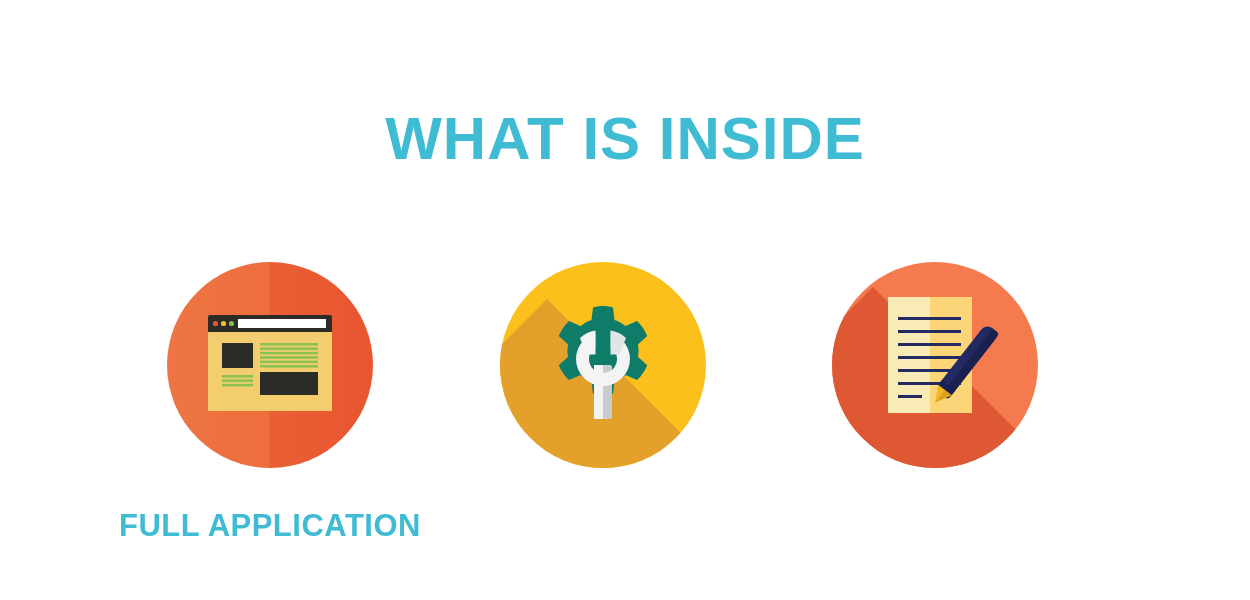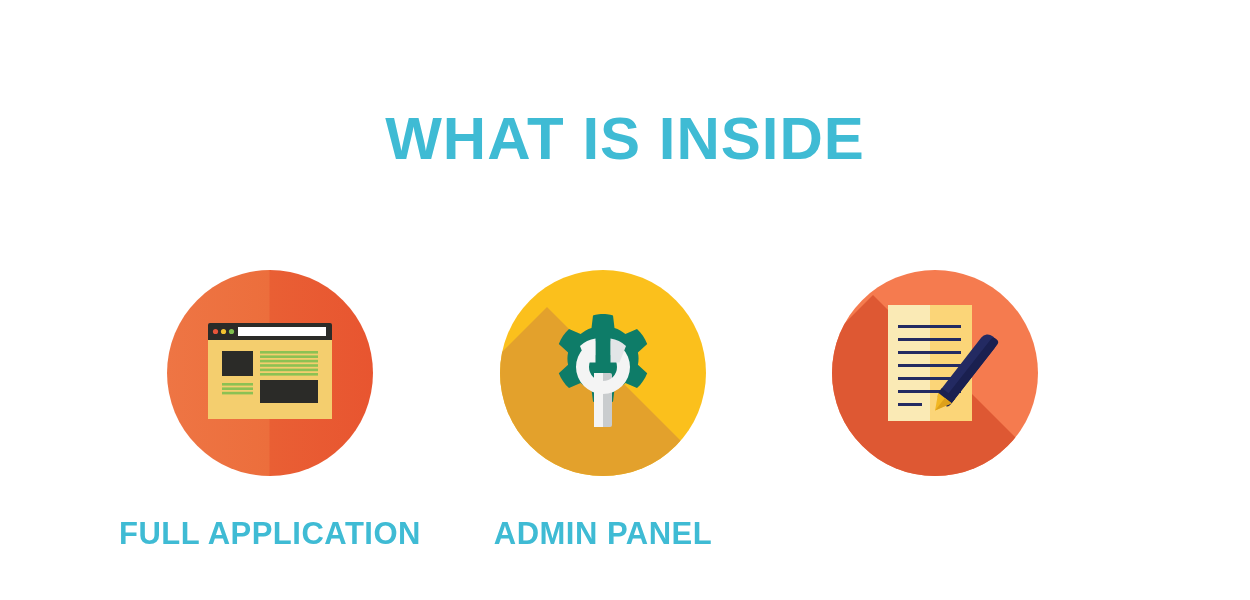--- a/index.html
+++ b/index.html
@@ -42,21 +42,21 @@
   .items {
     position: absolute;
     top: 258px;
     left: 120px;
     width: 1010px;
     height: 300px;
   }
 
   .item {
     position: absolute;
-    top: 12px;
+    top: 4px;
     width: 300px;
     height: 300px;
   }
   .item-1 { left: 0px; }
   .item-2 { left: 333px; }
   .item-3 { left: 665px; }
 
   .circle-wrap {
     position: absolute;
     top: 0;
@@ -217,21 +217,20 @@
                    a14 14 0 1 1 0 28
                    a14 14 0 1 1 0 -28 z" fill="#F4F4F4"></path>
 
           <path d="M95.5 68 h15 v24 h-15 z" fill="#0E7C68"></path>
           <path d="M95.5 68 h15 v24 h-15 z" fill="#0E7C68"></path>
 
           <path d="M80 76 a27 27 0 0 1 15.5 -7.6 v24 h-9 z" fill="#F4F4F4"></path>
           <path d="M126 76 a27 27 0 0 0 -15.5 -7.6 v24 h9 z" fill="#E2E5E7"></path>
         </svg>
       </div>
-      <div class="item-label">ADMIN PANEL</div>
     </div>
 
     <div class="item item-3">
       <div class="circle-wrap">
         <div class="circle circle-docs">
           <div class="long-shadow"></div>
         </div>
 
         <svg class="icon-svg" viewBox="0 0 206 206">
 

